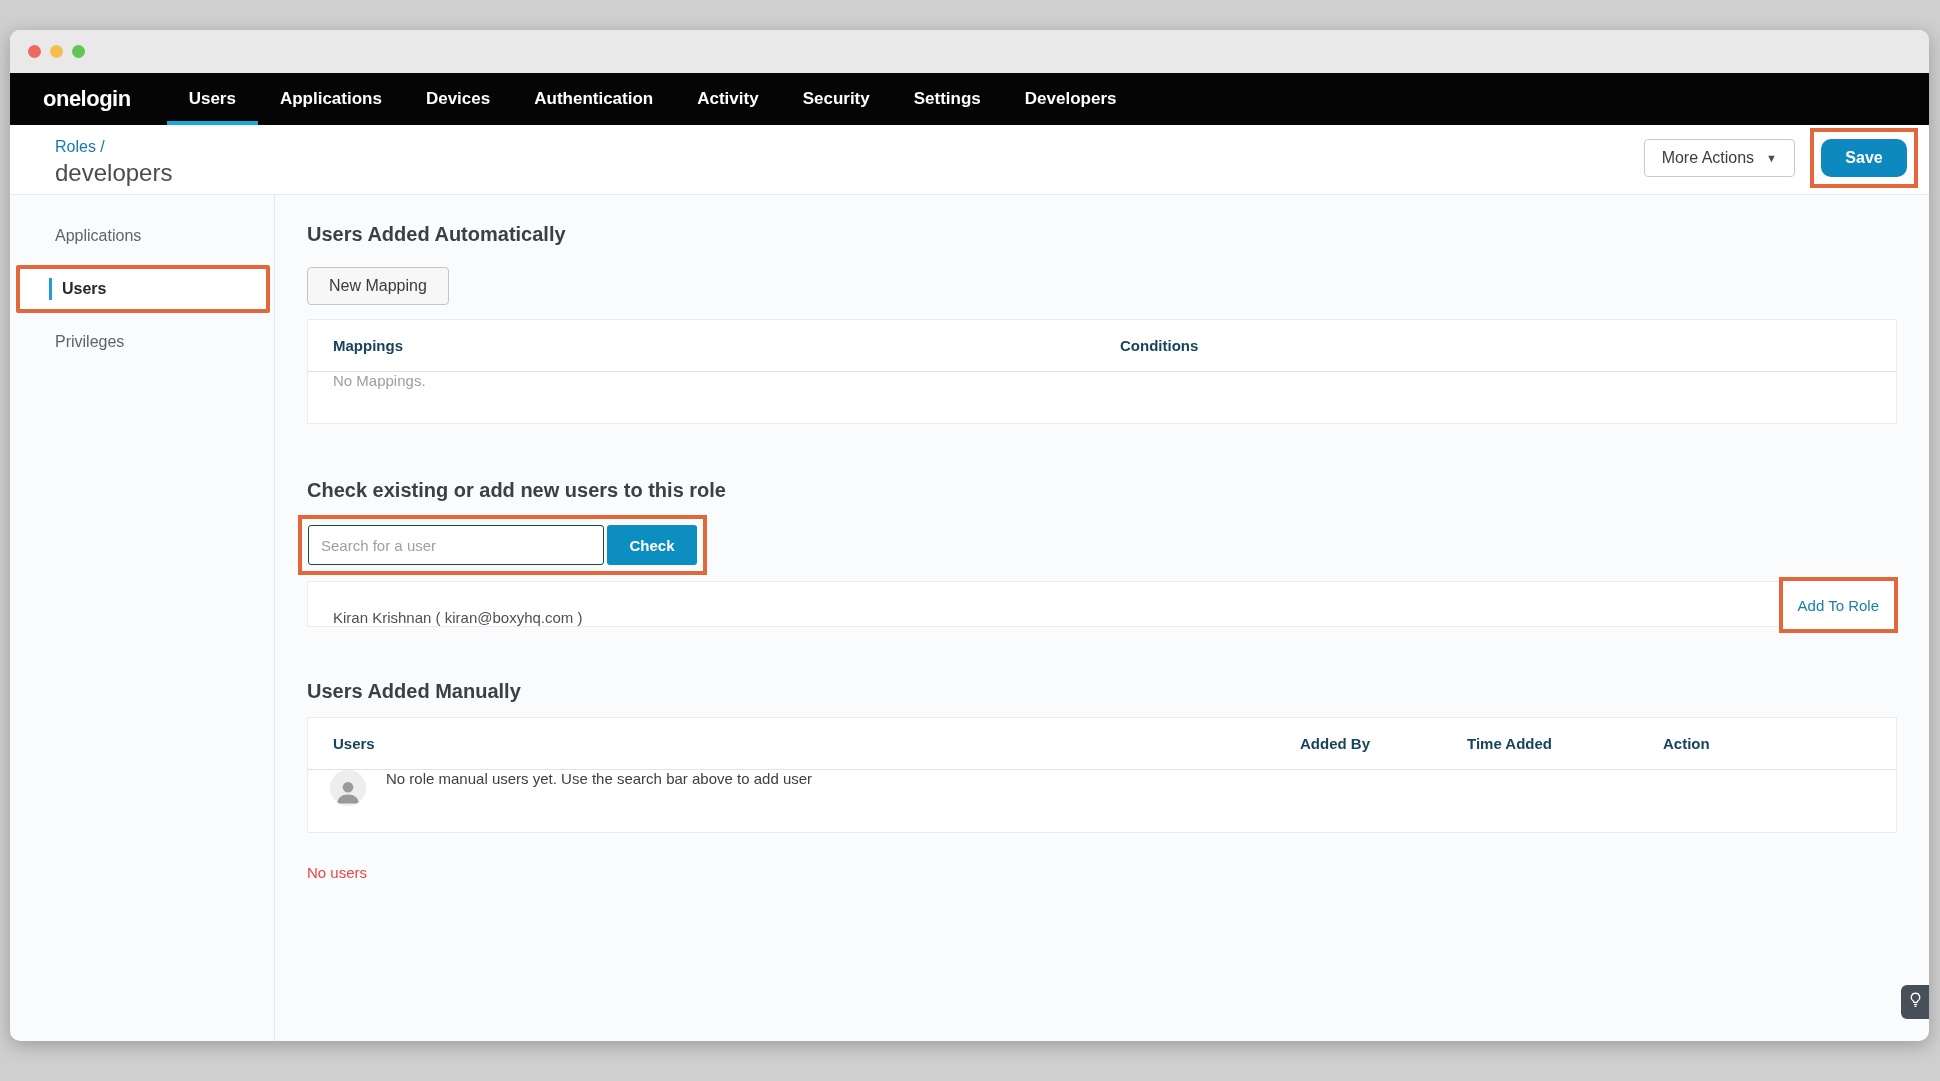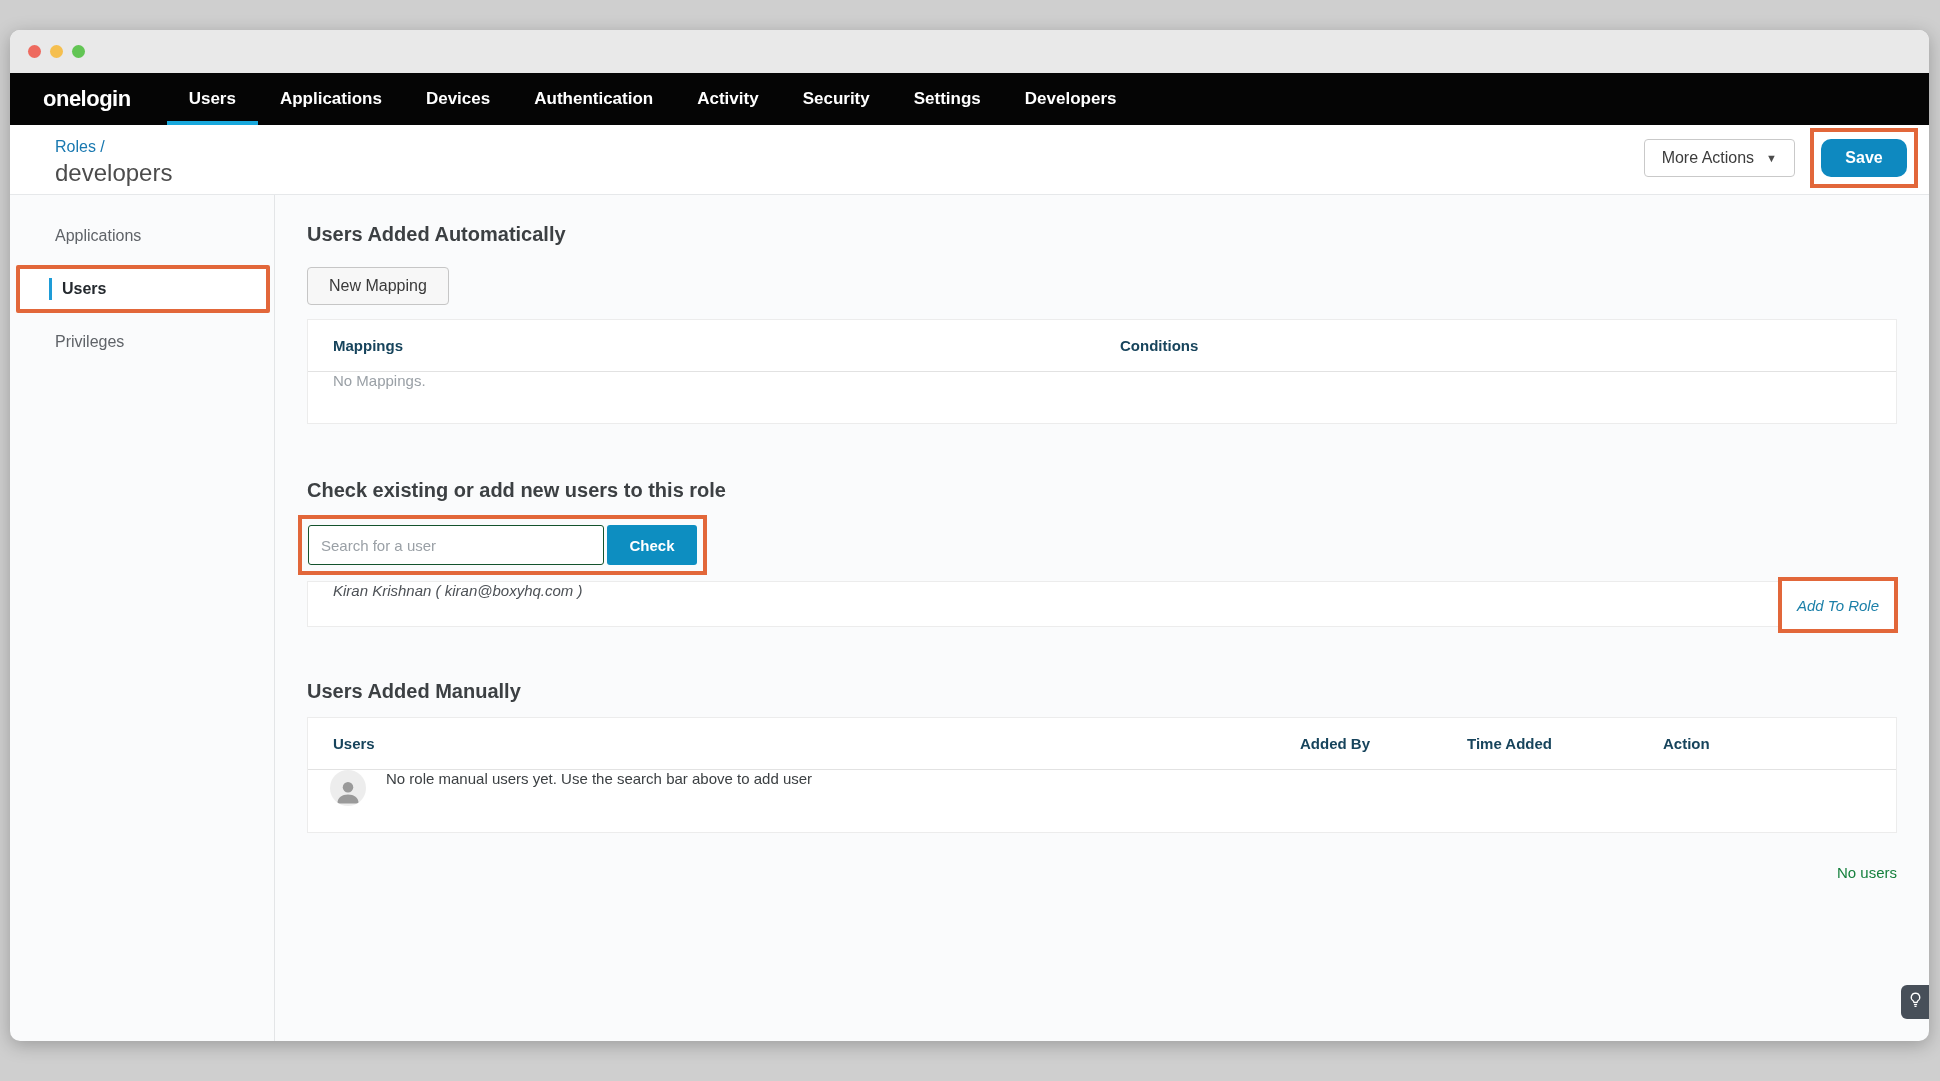--- a/index.html
+++ b/index.html
@@ -114,42 +114,42 @@
     outline:none; background:#fff;
   }
   .search-input::placeholder { color:#9aa0a6; }
   .check-btn {
     width:90px; height:40px; margin-left:3px; background:#0d8ec1; border:none;
     border-radius:3px; color:#fff; font-weight:bold; font-size:15px; cursor:pointer;
     font-family:inherit;
   }
   .result-row {
     margin-top:6px; position:relative; background:#fff; border:1px solid #ececec;
-    height:46px; display:flex; align-items:flex-start; padding-left:25px;
-    font-size:15px; color:#4d5156;font-style:italic;
+    height:46px; display:flex; align-items:flex-end; padding-left:25px;
+    font-size:15px; color:#4d5156;
   }
   .addrole-annot {
     position:absolute; right:-2px; top:-5px; height:56px; background:#fff;
     display:flex; align-items:center; padding:0 15px;
   }
   .addrole-link { color:#1a7fa8; font-size:15px; cursor:pointer; }
   
   .manual-section { margin-top:53px; }
   .c-users { width:992px; padding-left:25px; }
   .c-added { width:167px; }
   .c-time { width:196px; }
   .c-action { flex:1; }
   .row-empty { height:62px; color:#3c4043; }
   .empty-avatar {
     width:36px; height:36px; border-radius:50%; background:#ededed; overflow:hidden;
     margin-left:22px; display:flex; align-items:flex-end; justify-content:center;
     flex:0 0 auto;
   }
   .empty-text { margin-left:20px; font-size:15px; color:#3c4043; }
-  .no-users { text-align:right; margin-top:31px; color:#15803d; font-size:15px; }
+  .no-users { text-align:left; margin-top:31px; color:#ef4444; font-size:15px; }
   
   .bulb-tab {
     position:absolute; right:0; bottom:22px; width:28px; height:34px;
     background:#474f59; border-radius:6px 0 0 6px;
     display:flex; align-items:center; justify-content:center; cursor:pointer;
   }
 </style>
 </head>
 <body>
 

